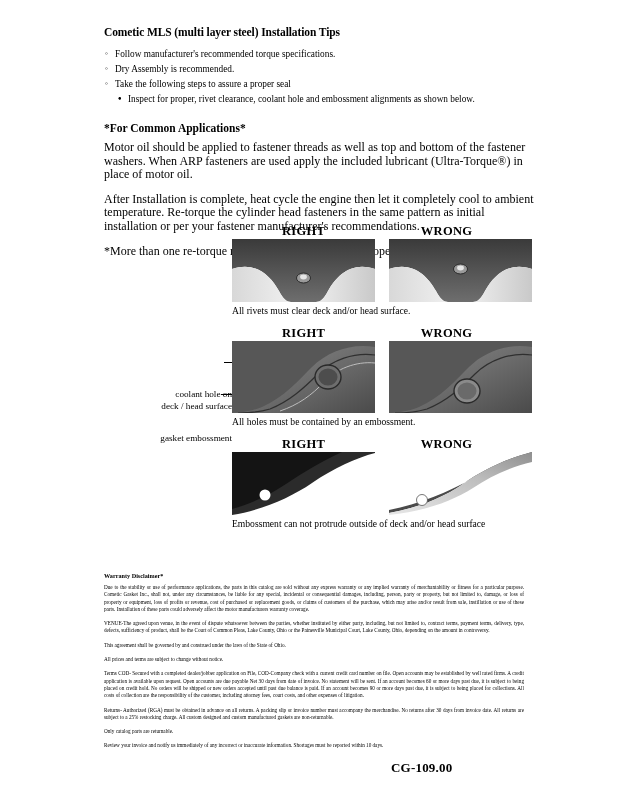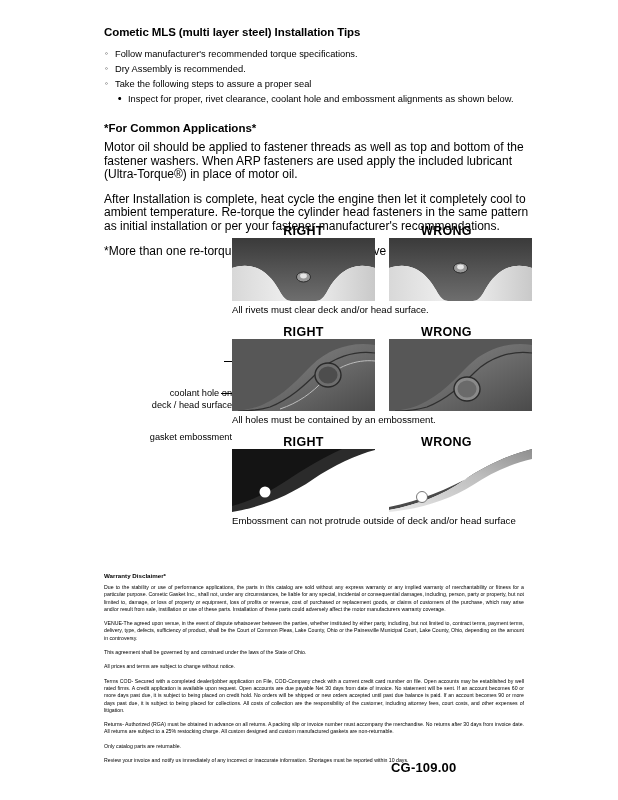--- a/index.html
+++ b/index.html
@@ -14,20 +14,21 @@
     color: #000000;
     position: relative;
     overflow: hidden;
   }
   .page {
     position: relative;
     width: 510px;
     height: 800px;
     padding: 16px;
     box-sizing: border-box;
+    font-family: Liberation Serif, serif;
   }
   .content {
     position: absolute;
     left: 104px;
     top: 26px;
     width: 430px;
   }
   h1.title {
     font-size: 11.5px;
     font-weight: bold;

